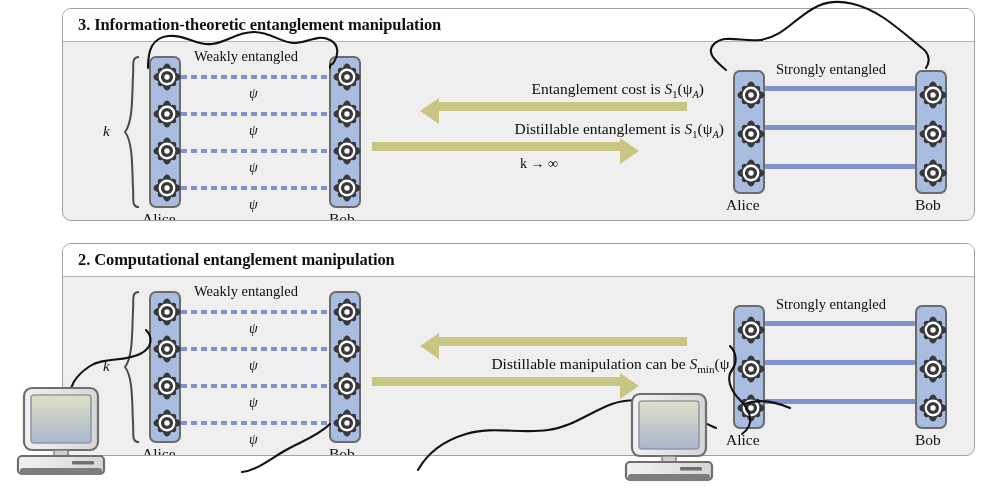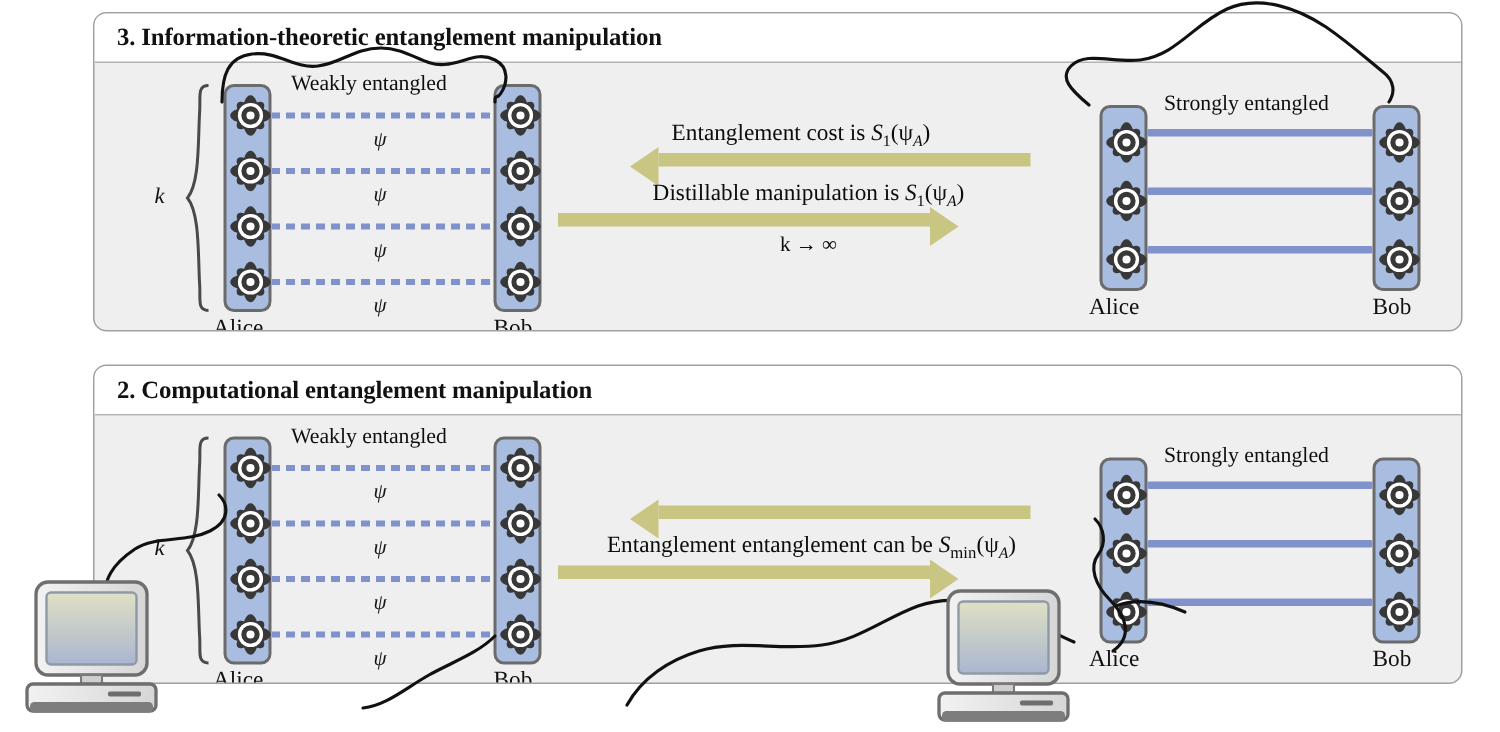--- a/index.html
+++ b/index.html
@@ -33,21 +33,21 @@
   .linklabel{position:absolute;font-size:14.5px;color:#0e0e0e;white-space:nowrap;}
 
   
   .arrowbar{position:absolute;height:9px;background:#c9c684;}
   .arrowhead{position:absolute;width:0;height:0;}
   .ah-left{border-top:13px solid transparent;border-bottom:13px solid transparent;
            border-right:19px solid #c9c684;}
   .ah-right{border-top:13px solid transparent;border-bottom:13px solid transparent;
             border-left:19px solid #c9c684;}
   .arrowtext{position:absolute;font-size:15.5px;color:#0c0c0c;white-space:nowrap;
-             text-align:center;}
+             text-align:right;}
   .subtext{position:absolute;font-size:14px;color:#0c0c0c;white-space:nowrap;
            text-align:center;}
 
   
   .mi{font-style:italic;}
   sub{font-size:0.68em;}
   .sm{font-size:0.72em;font-style:normal;}
 
   
   .brace{position:absolute;}
@@ -183,21 +183,21 @@
       <div class="collabel" style="left:250px;top:168px;">Bob</div>
 
       <div class="arrowtext" style="left:285px;top:38px;width:340px;">
         <span>Entanglement cost is</span>
         <span class="mi">S</span><sub>1</sub><span>(ψ</span><sub class="mi">A</sub><span>)</span>
       </div>
       <div class="arrowhead ah-left" style="left:341px;top:56px;"></div>
       <div class="arrowbar" style="left:360px;top:60px;width:248px;"></div>
 
       <div class="arrowtext" style="left:275px;top:78px;width:370px;">
-        <span>Distillable manipulation is</span>
+        <span>Distillable entanglement is</span>
         <span class="mi">S</span><sub>1</sub><span>(ψ</span><sub class="mi">A</sub><span>)</span>
       </div>
       <div class="arrowbar" style="left:293px;top:100px;width:248px;"></div>
       <div class="arrowhead ah-right" style="left:541px;top:96px;"></div>
 
       <div class="subtext" style="left:275px;top:114px;width:370px;">k → ∞</div>
 
       <div class="col" id="p1-alice-col2" style="left:654px;top:28px;width:32px;height:124px;">
         <svg class="atom" style="left:1px;top:8px;" viewBox="0 0 30 30">
             <g fill="#383838">
@@ -396,21 +396,21 @@
       </svg>
       <div class="kmark" style="left:24px;top:81px;">k</div>
 
       <div class="collabel" style="left:63px;top:168px;">Alice</div>
       <div class="collabel" style="left:250px;top:168px;">Bob</div>
 
       <div class="arrowhead ah-left" style="left:341px;top:56px;"></div>
       <div class="arrowbar" style="left:360px;top:60px;width:248px;"></div>
 
       <div class="arrowtext" style="left:262px;top:78px;width:400px;">
-        <span>Entanglement entanglement can be</span>
+        <span>Distillable manipulation can be</span>
         <span class="mi">S</span><sub class="sm">min</sub><span>(ψ</span><sub class="mi">A</sub><span>)</span>
       </div>
       <div class="arrowbar" style="left:293px;top:100px;width:248px;"></div>
       <div class="arrowhead ah-right" style="left:541px;top:96px;"></div>
 
 
       <div class="col" style="left:654px;top:28px;width:32px;height:124px;">
         <svg class="atom" style="left:1px;top:8px;" viewBox="0 0 30 30">
             <g fill="#383838">
               <ellipse cx="15" cy="15" rx="13.5" ry="5.6"></ellipse>

